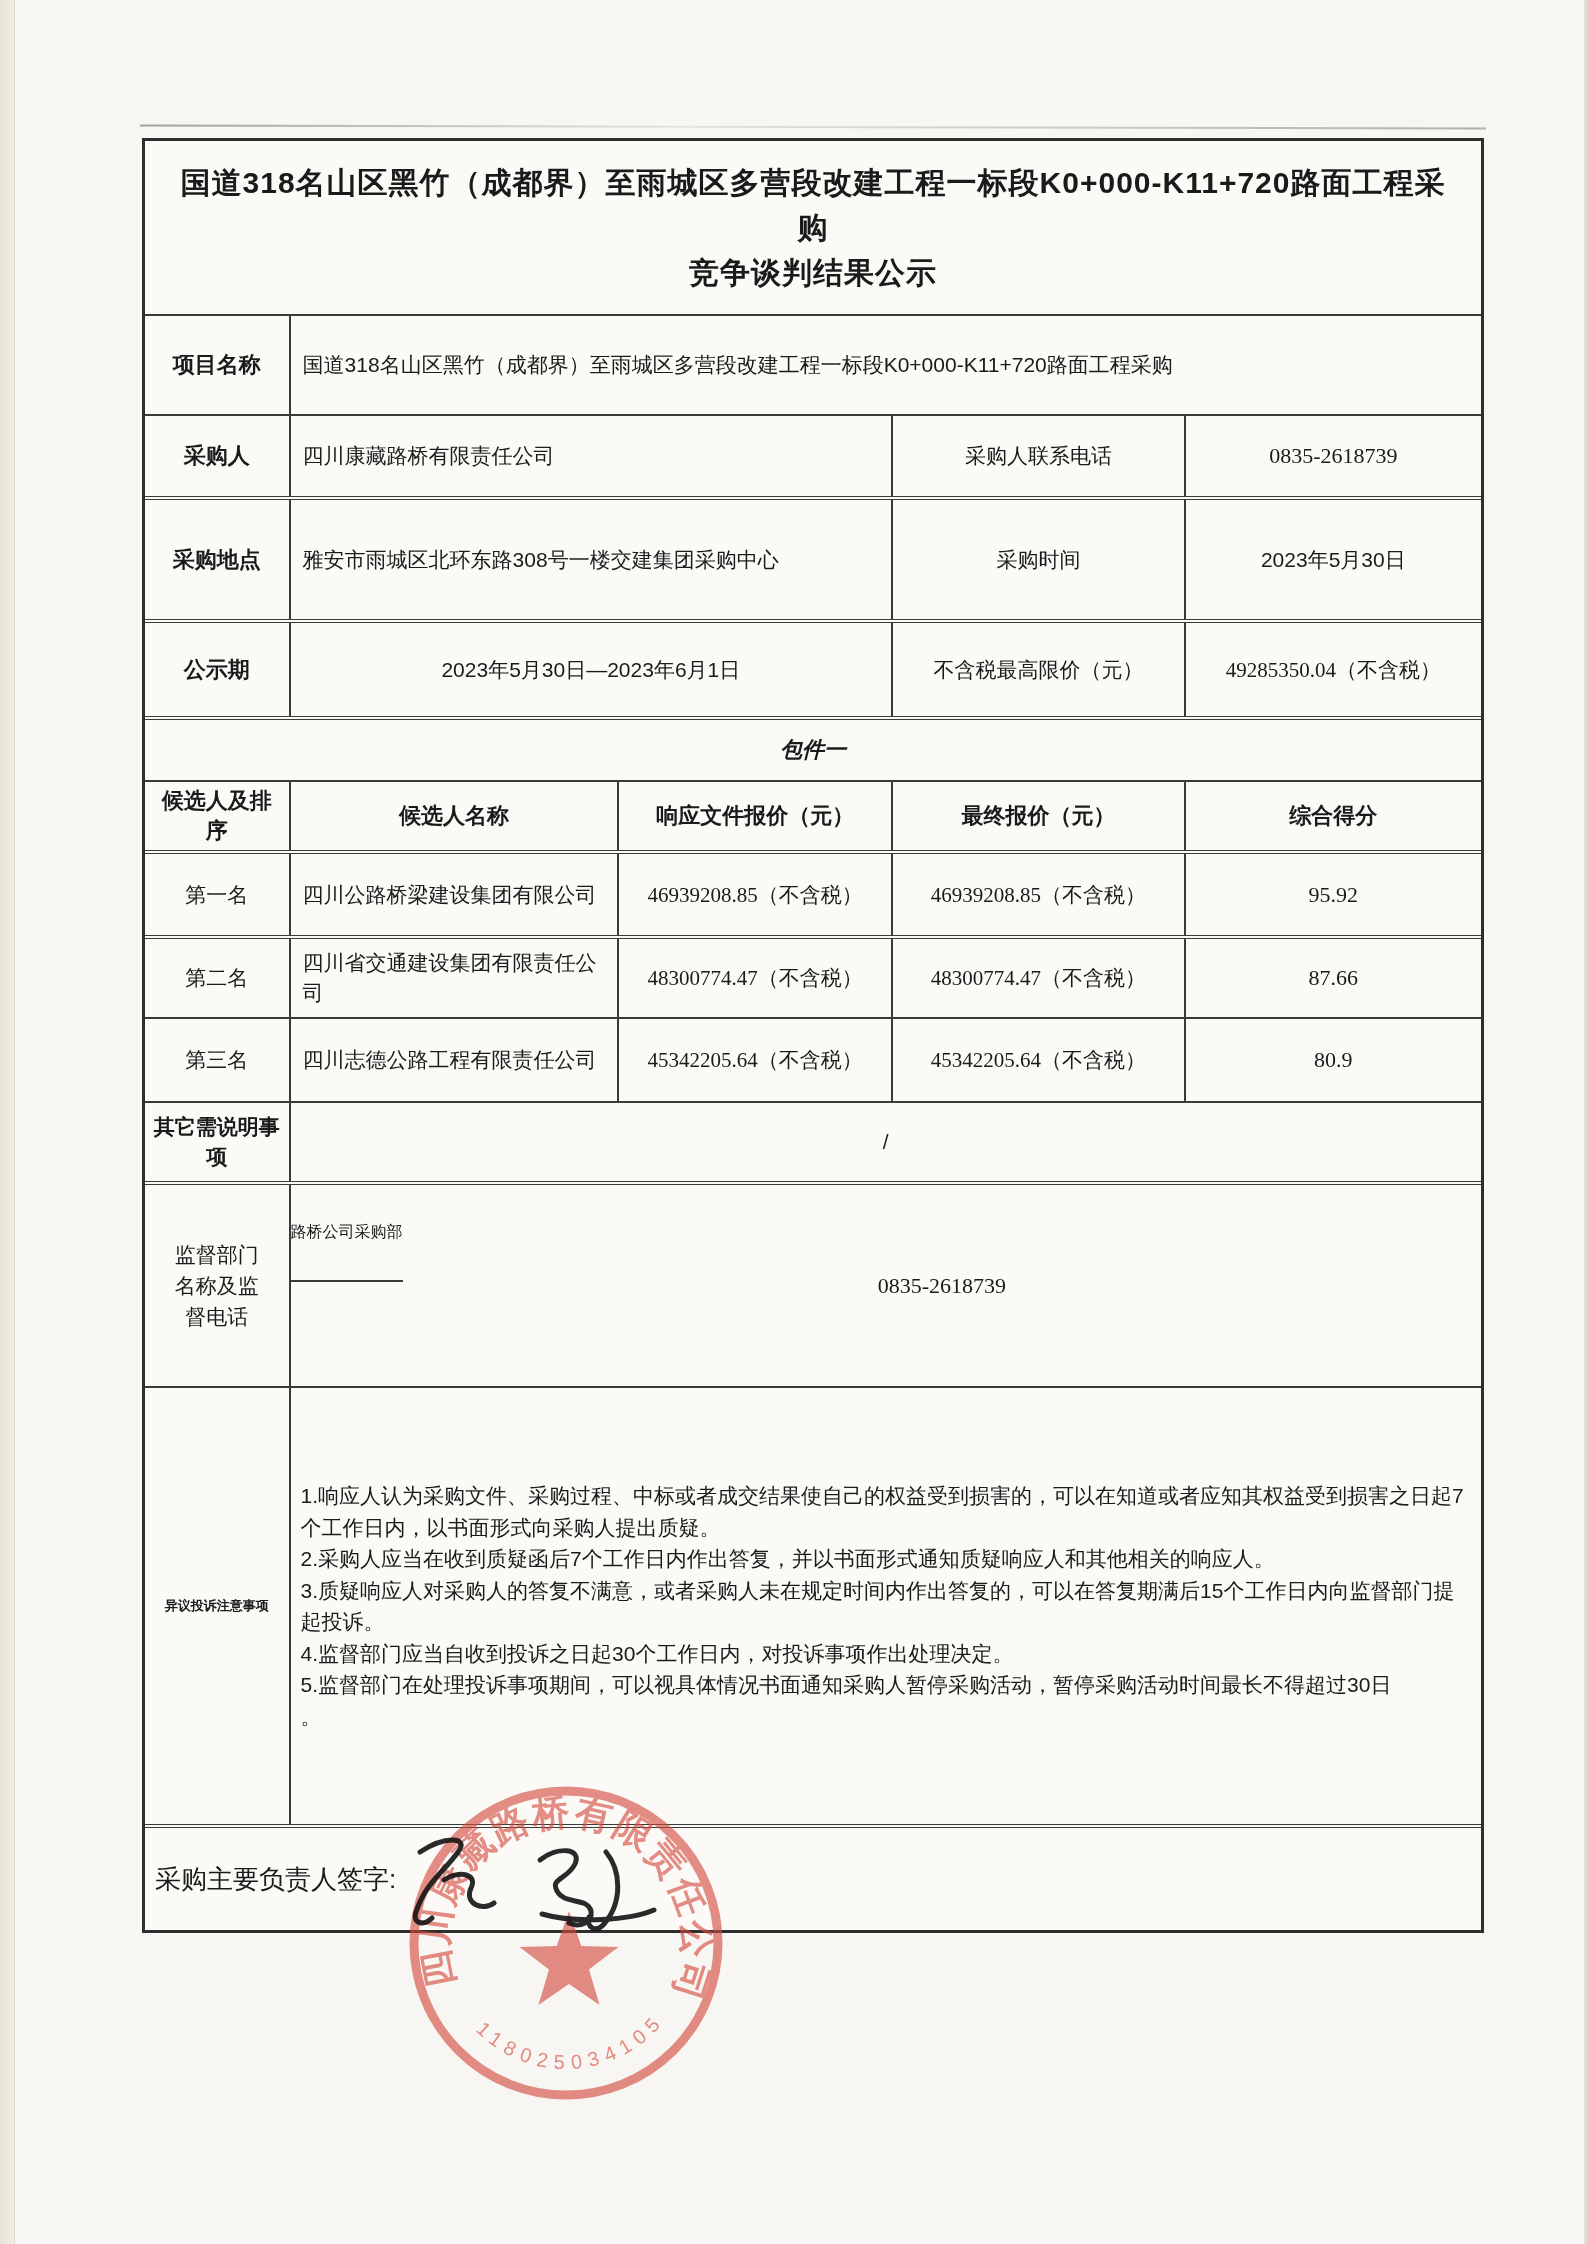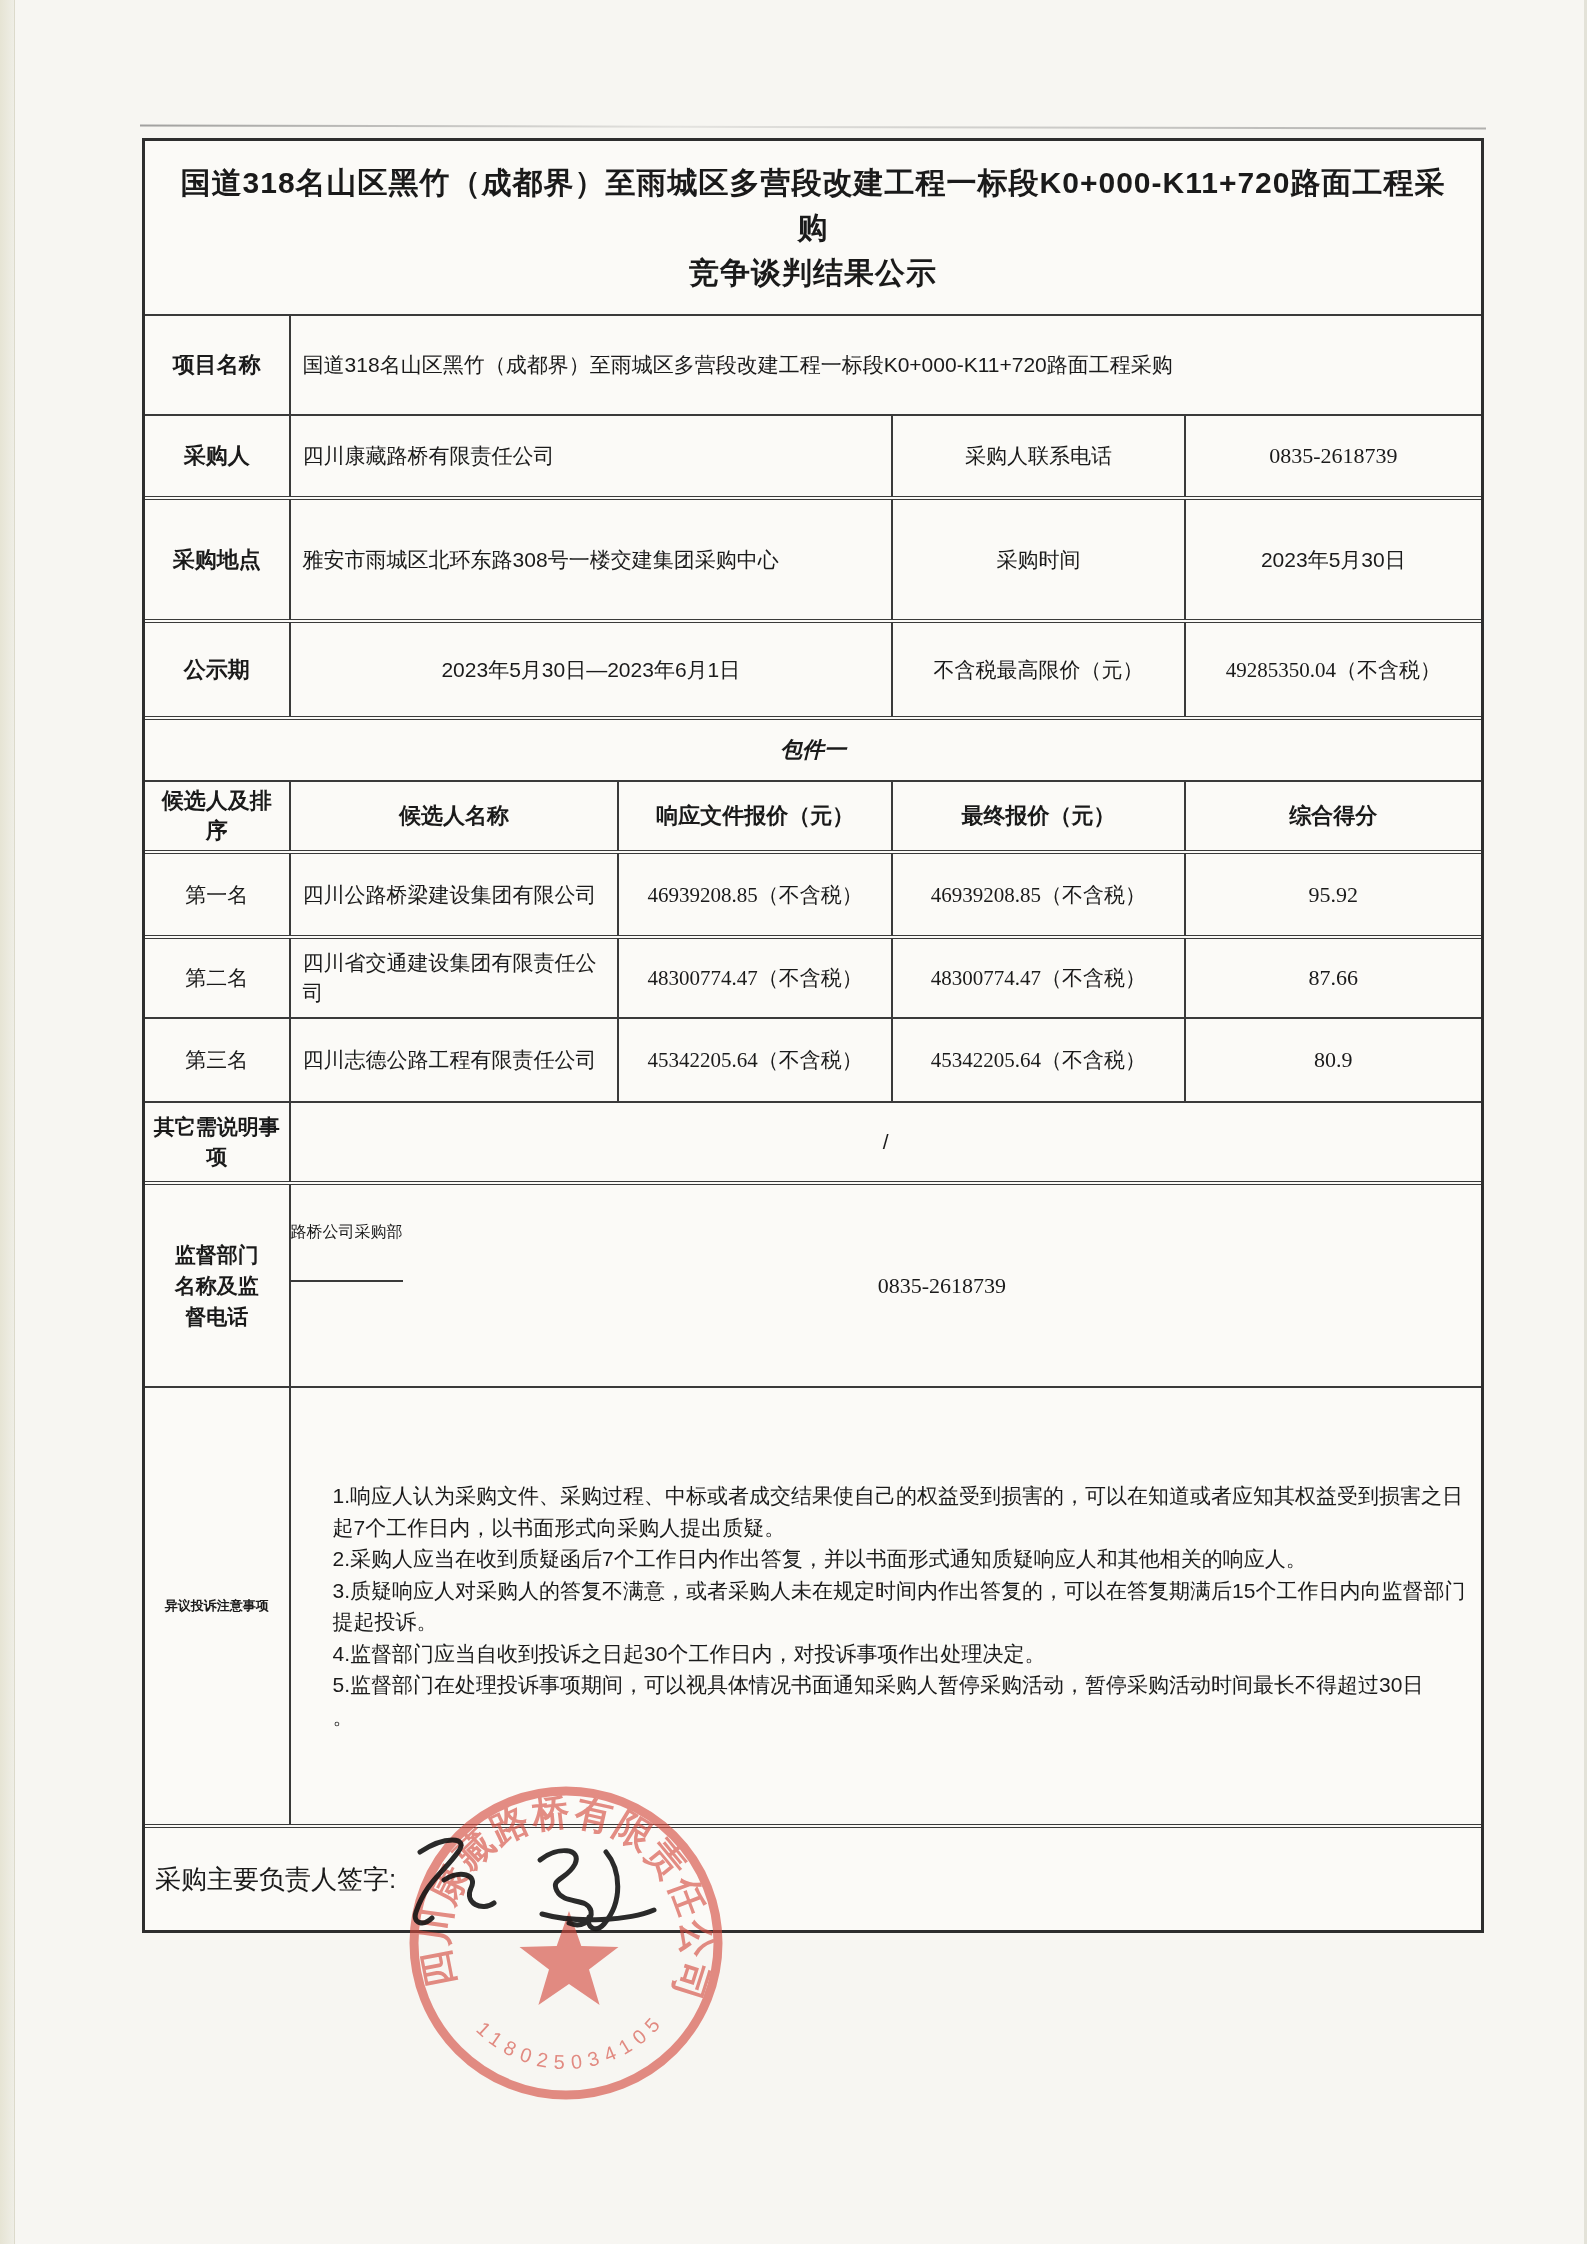--- a/index.html
+++ b/index.html
@@ -41,25 +41,25 @@
   .lab{font-weight:600;font-size:22px;}
   .left{justify-content:flex-start;text-align:left;padding-left:12px;}
   .s23{grid-column:2/4;}
   .s25{grid-column:2/6;}
   .serif{font-family:"Liberation Serif",serif;font-size:22px;}
   .pkg{height:62px;display:flex;align-items:center;justify-content:center;
     font-size:22px;font-weight:600;font-style:italic;}
   .hrow .c{font-size:22px;font-weight:600;}
   .superv{display:flex;}
   .superv .lab-cell{width:10.9%;border-right:2px solid var(--bc);display:flex;align-items:center;
-    justify-content:center;font-size:21px;line-height:31px;text-align:center;padding:4px 24px;box-sizing:border-box;font-weight:700;}
+    justify-content:center;font-size:21px;line-height:31px;text-align:center;padding:4px 24px;box-sizing:border-box;font-weight:400;}
   .superv .sub{flex:1;display:flex;flex-direction:row;}
   .superv .sub > div{display:flex;align-items:center;justify-content:center;box-sizing:border-box;}
   .complaint-content{
-    align-items:center;justify-content:flex-start;text-align:left;padding:10px 14px 10px 10px;margin-left:32px;
+    align-items:center;justify-content:flex-start;text-align:left;padding:10px 14px 10px 10px;
   }
   .complaint-inner{font-size:21px;line-height:31.5px;}
   .sign-row{flex:1;display:flex;align-items:center;padding-left:10px;font-size:26px;}
   .stamp-wrap{position:absolute;left:386px;top:1763px;width:360px;height:360px;
     opacity:.62;filter:blur(.3px);pointer-events:none;}
   .sig-wrap{position:absolute;left:392px;top:1826px;width:300px;height:120px;pointer-events:none;}
 </style>
 </head>
 <body>
 

